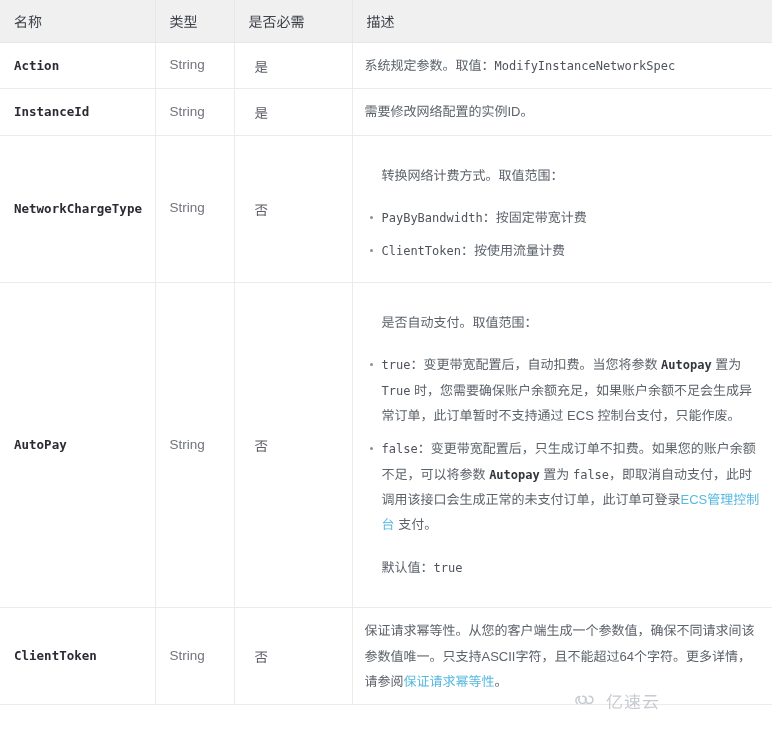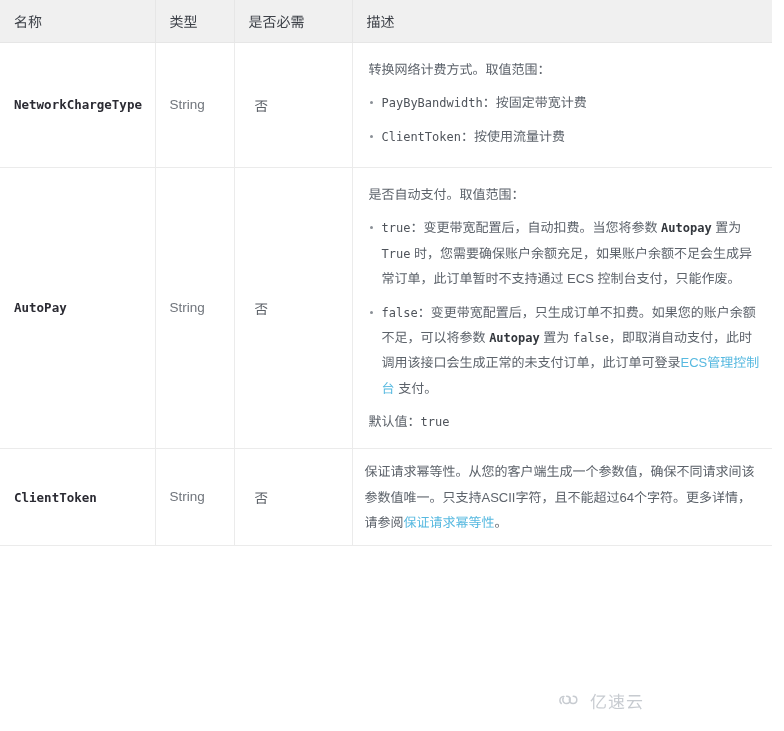--- a/index.html
+++ b/index.html
@@ -88,21 +88,21 @@
   td.desc-cell {
     font-size: 13px;
     color: #5d636b;
     line-height: 1.95;
     vertical-align: middle;
     padding-left: 12px;
     padding-right: 10px;
   }
 
   .desc-block { display: block; }
-  .desc-para { margin: 4px; }
+  .desc-para { margin: 17px; }
 
   ul.desc-list {
     margin: 2px 0 0 0;
     padding-left: 17px;
     list-style: none;
   }
   ul.desc-list li {
     position: relative;
     margin: 8px 0;
   }
@@ -128,21 +128,21 @@
     font-weight: bold;
     color: #33373d;
   }
   a.doc-link {
     color: #57b9e0;
     text-decoration: none;
   }
 
   .watermark {
     position: absolute;
-    right: 28px;
+    right: 12px;
     bottom: 18px;
     display: flex;
     align-items: center;
     gap: 5px;
     opacity: .55;
     pointer-events: none;
     user-select: none;
   }
   .watermark .wm-text {
     font-size: 17px;
@@ -167,21 +167,39 @@
     <thead>
       <tr>
         <th>名称</th>
         <th>类型</th>
         <th>是否必需</th>
         <th>描述</th>
       </tr>
     </thead>
     <tbody>
 
-
+      <tr>
+        <td class="name-cell">Action</td>
+        <td class="type-cell">String</td>
+        <td class="req-cell">是</td>
+        <td class="desc-cell">
+          <div class="desc-block">
+            <span>系统规定参数。取值：</span><span class="mono">ModifyInstanceNetworkSpec</span>
+          </div>
+        </td>
+      </tr>
+
+      <tr>
+        <td class="name-cell">InstanceId</td>
+        <td class="type-cell">String</td>
+        <td class="req-cell">是</td>
+        <td class="desc-cell">
+          <div class="desc-block">需要修改网络配置的实例ID。</div>
+        </td>
+      </tr>
 
 
 
       <tr>
         <td class="name-cell">NetworkChargeType</td>
         <td class="type-cell">String</td>
         <td class="req-cell">否</td>
         <td class="desc-cell">
           <div class="desc-para">转换网络计费方式。取值范围：</div>
           <ul class="desc-list">

